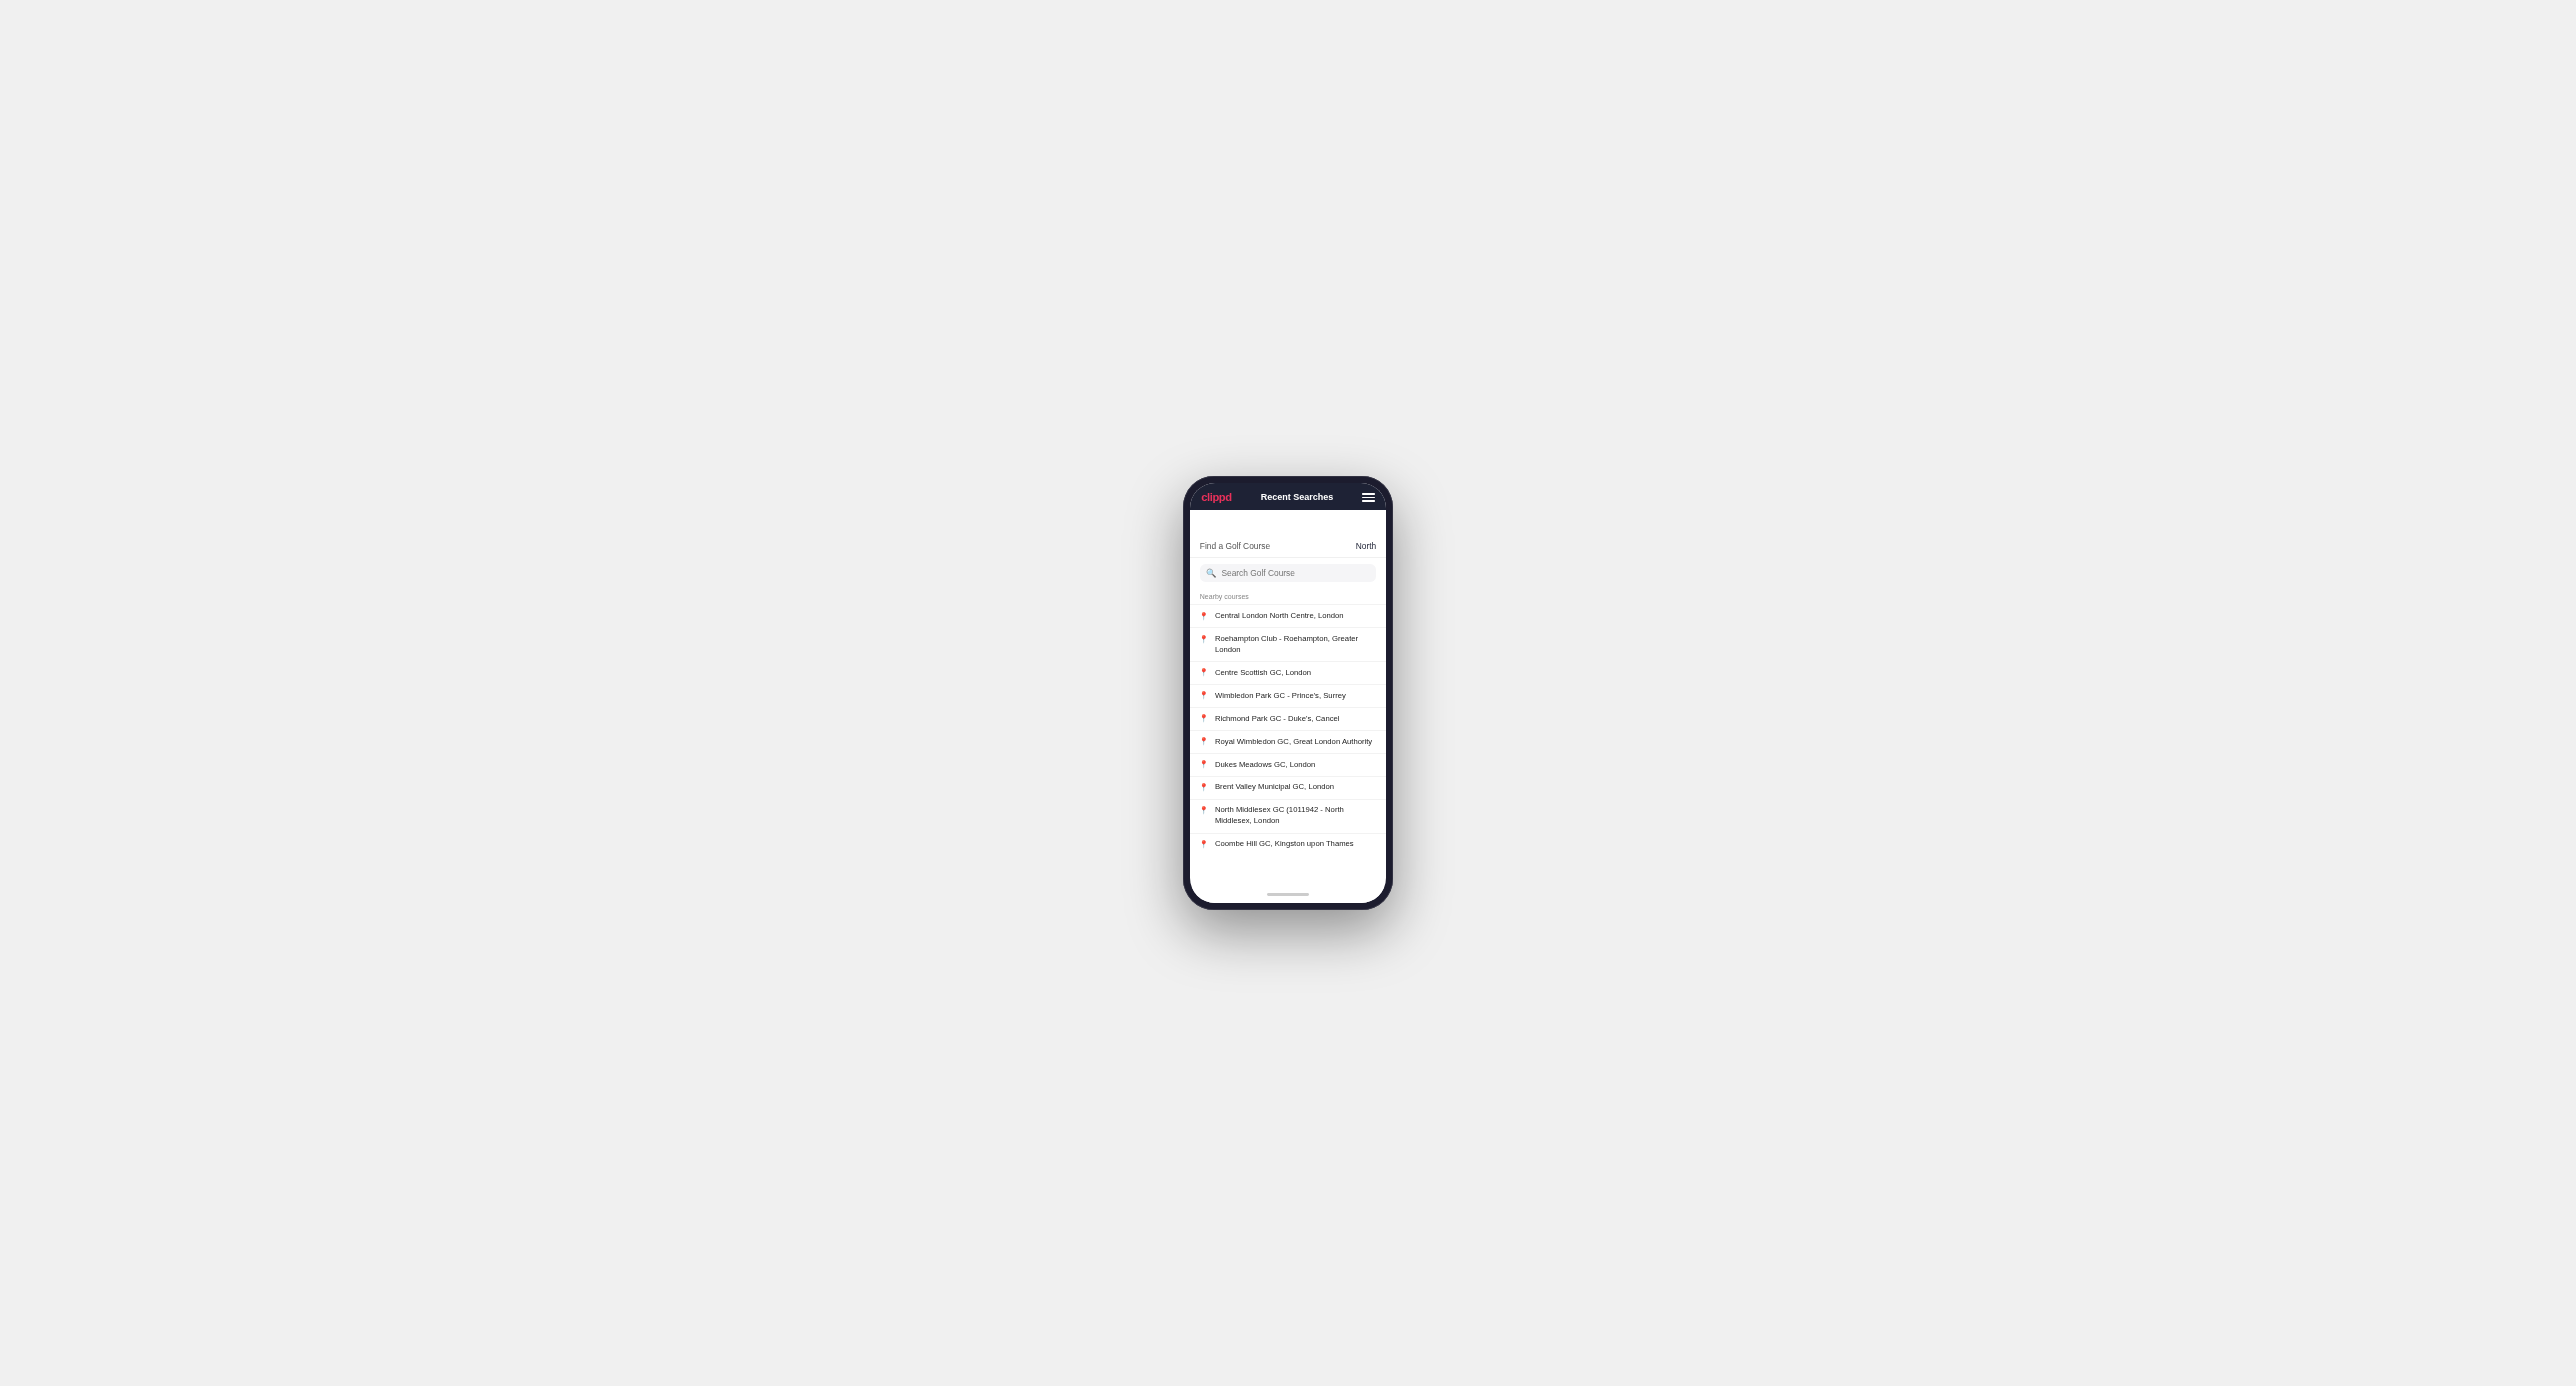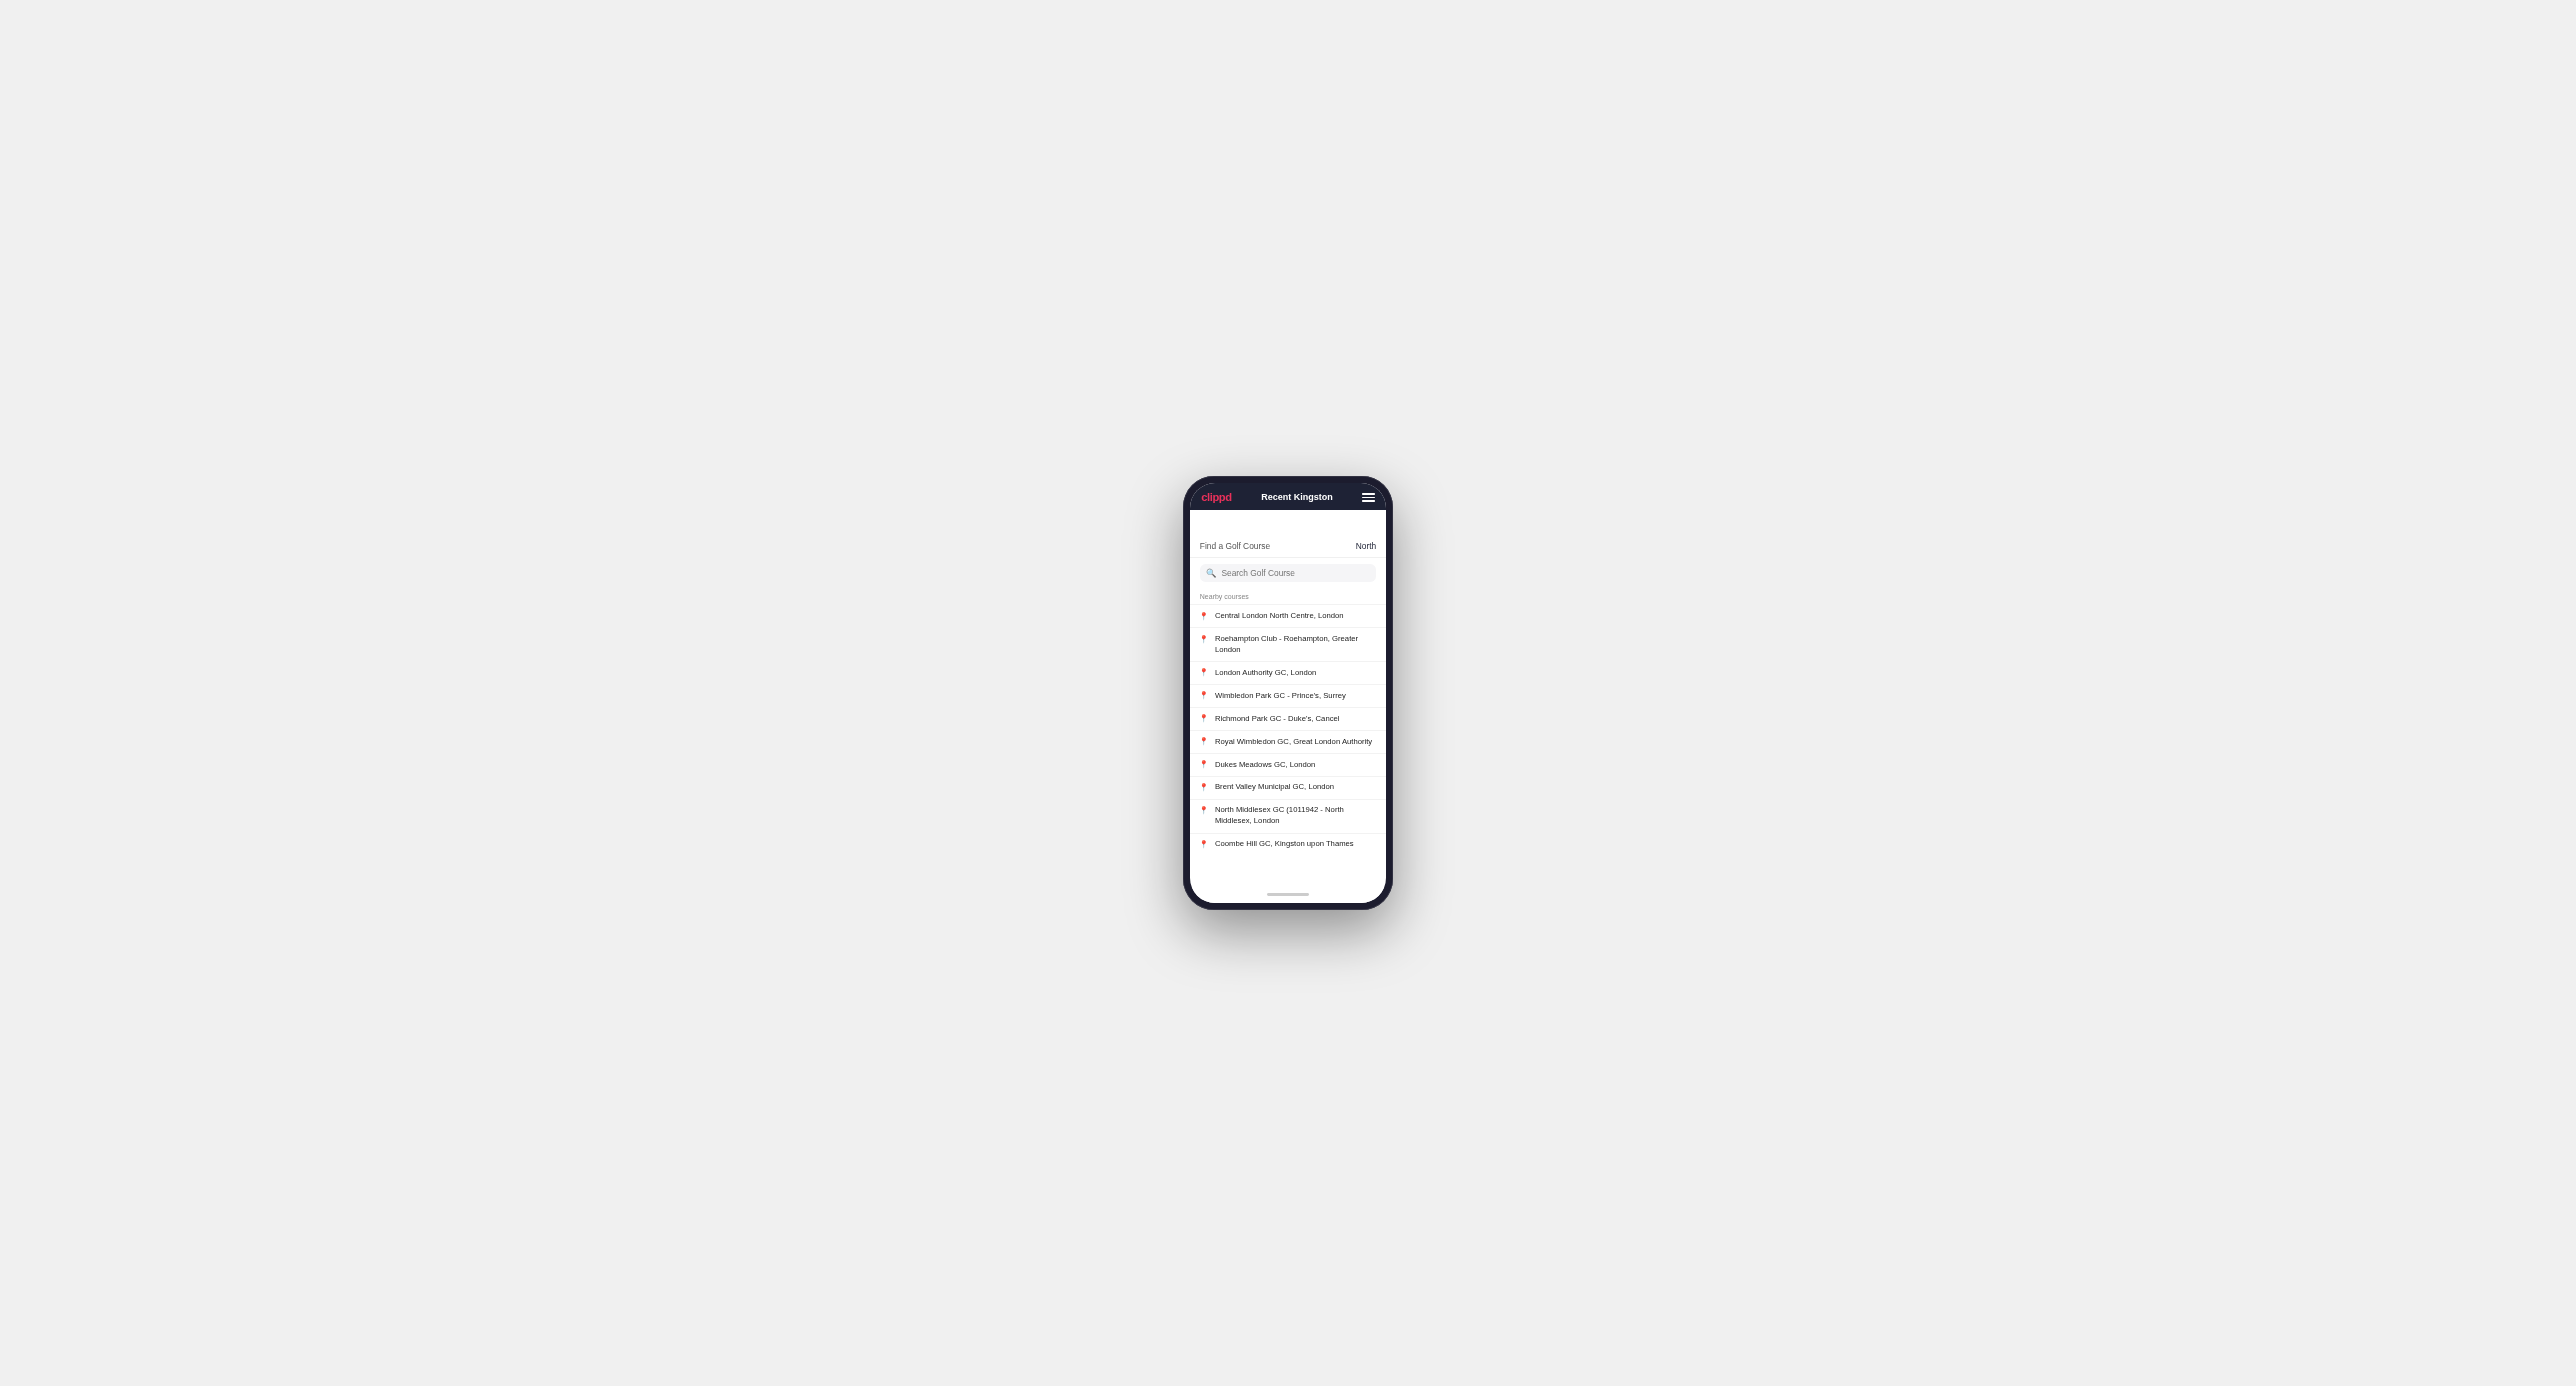--- a/index.html
+++ b/index.html
@@ -167,21 +167,21 @@
     }
   </style>
 </head>
 <body>
 
 <div class="phone-outer">
   <div class="phone-inner">
 
     <div class="phone-header">
       <span class="logo">clippd</span>
-      <span class="header-title">Recent Kingston</span>
+      <span class="header-title">Recent Searches</span>
       <div class="hamburger-icon">
         <span></span>
         <span></span>
         <span></span>
       </div>
     </div>
 
     <div class="content">
 
       <div class="find-bar">
@@ -203,21 +203,21 @@
         <li class="course-item">
       <span class="pin-icon">📍</span>
       <span class="course-name">Central London North Centre, London</span>
     </li>
             <li class="course-item">
       <span class="pin-icon">📍</span>
       <span class="course-name">Roehampton Club - Roehampton, Greater London</span>
     </li>
             <li class="course-item">
       <span class="pin-icon">📍</span>
-      <span class="course-name">London Authority GC, London</span>
+      <span class="course-name">Centre Scottish GC, London</span>
     </li>
             <li class="course-item">
       <span class="pin-icon">📍</span>
       <span class="course-name">Wimbledon Park GC - Prince's, Surrey</span>
     </li>
             <li class="course-item">
       <span class="pin-icon">📍</span>
       <span class="course-name">Richmond Park GC - Duke's, Cancel</span>
     </li>
             <li class="course-item">

